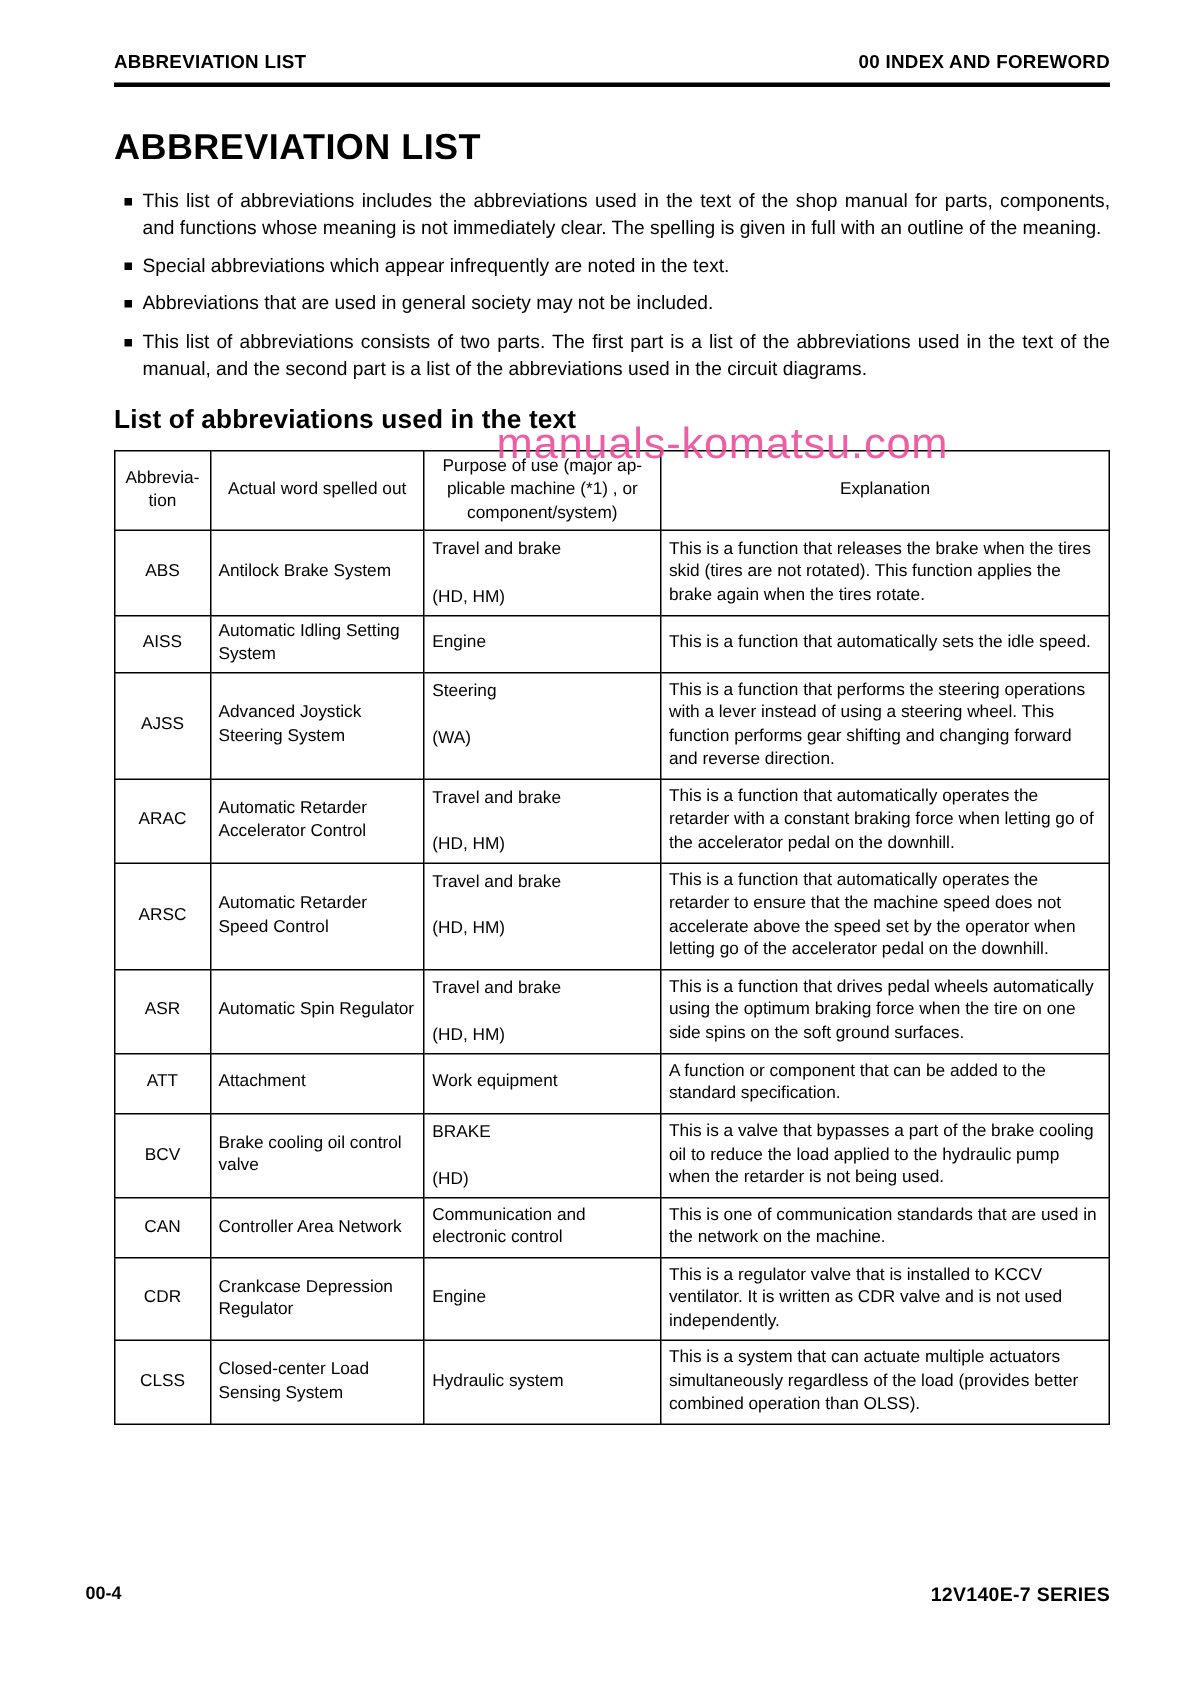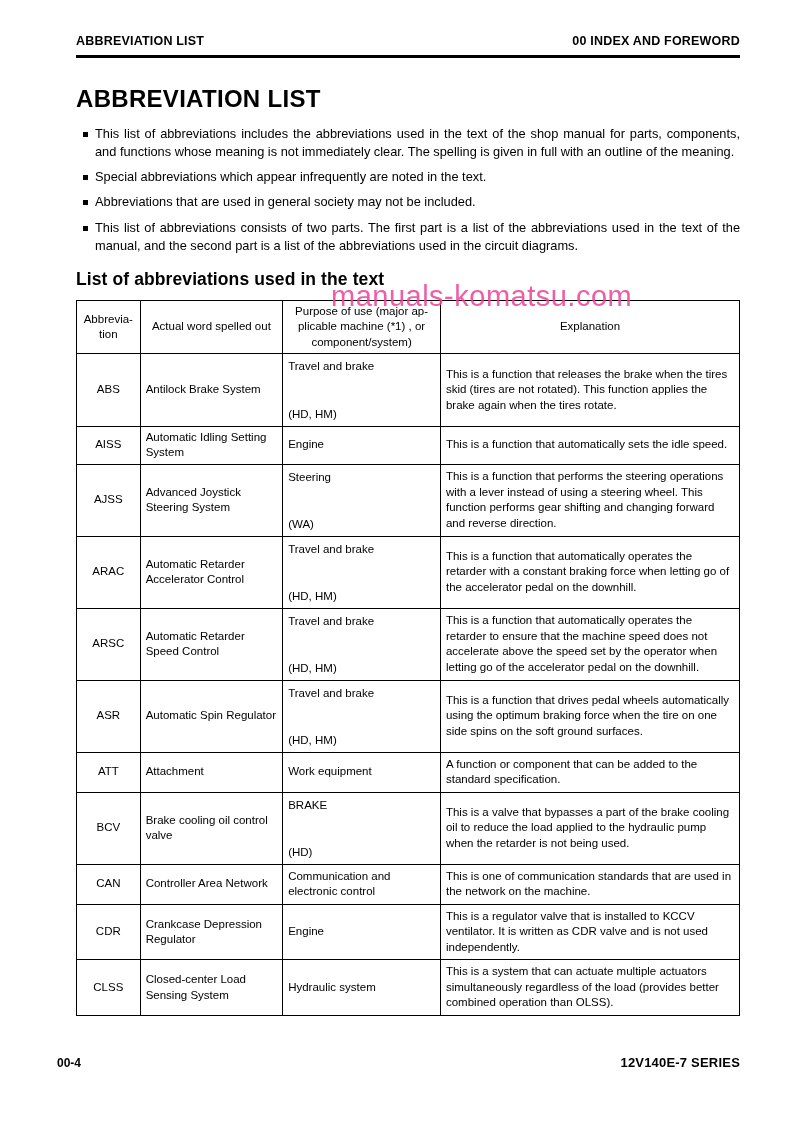--- a/index.html
+++ b/index.html
@@ -52,26 +52,26 @@
   }
   .col-abbr  { width: 9.6%; }
   .col-word  { width: 21.5%; }
   .col-purp  { width: 23.8%; }
   .col-expl  { width: 45.1%; }
   td.cell-abbr { text-align: center; }
   td.cell-word { text-align: left; }
   td.cell-purpose { text-align: left; }
   td.cell-purpose.has-code { vertical-align: top; padding-top: 5px; }
   td.cell-expl { text-align: left; vertical-align: middle; padding-top: 4px; padding-bottom: 4px; }
-  .machine-code { display: block; margin-top: 32px; }
+  .machine-code { display: block; margin-top: 16px; }
 
   
   .page-footer {
     position: absolute; left: 57px; right: 54px; top: 1055px;
-    display: flex; justify-content: space-between; align-items: center;
+    display: flex; justify-content: space-between; align-items: flex-start;
   }
   .footer-left  { font-size: 12px; font-weight: bold; }
   .footer-right { font-size: 13px; font-weight: bold; letter-spacing: 0.2px; }
 </style>
 </head>
 <body>
 
 <div class="sheet">
 
   <div class="page-header">

